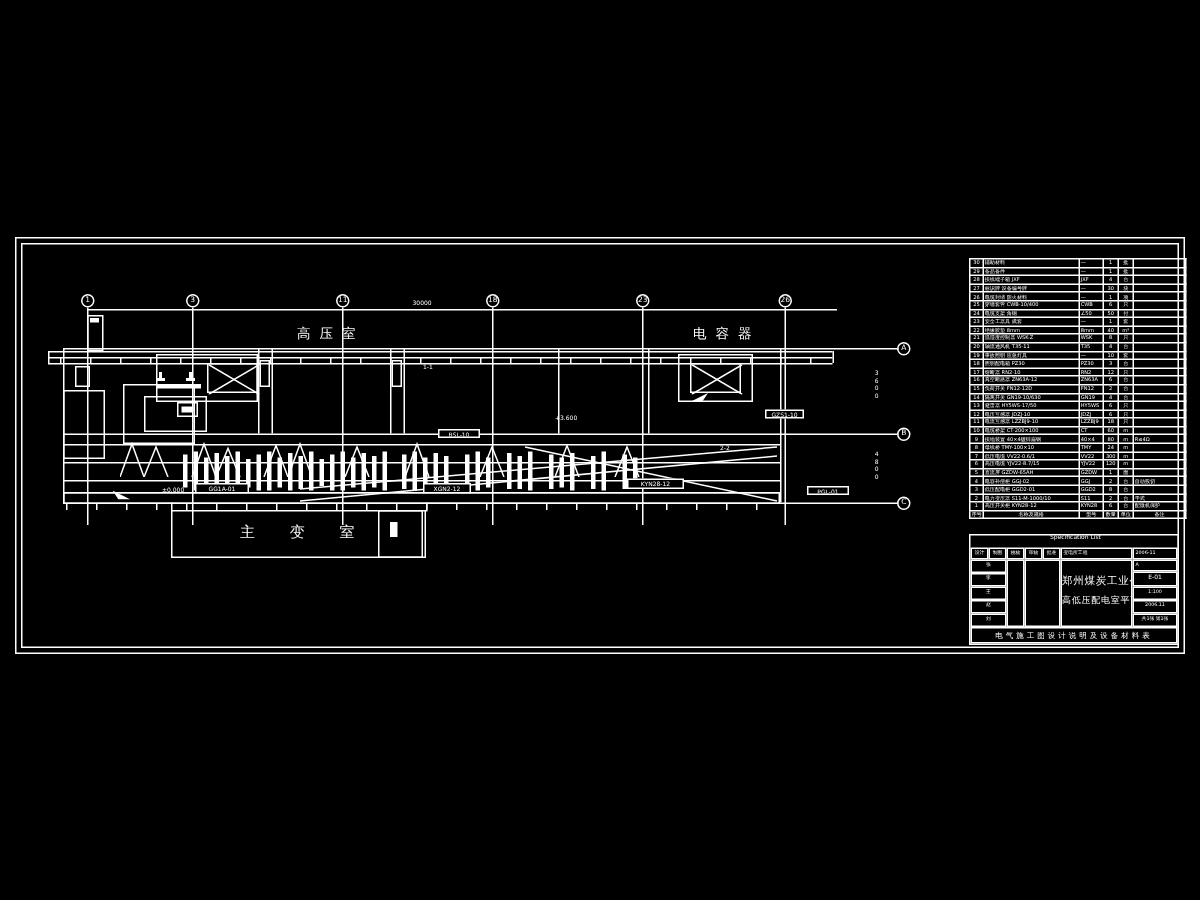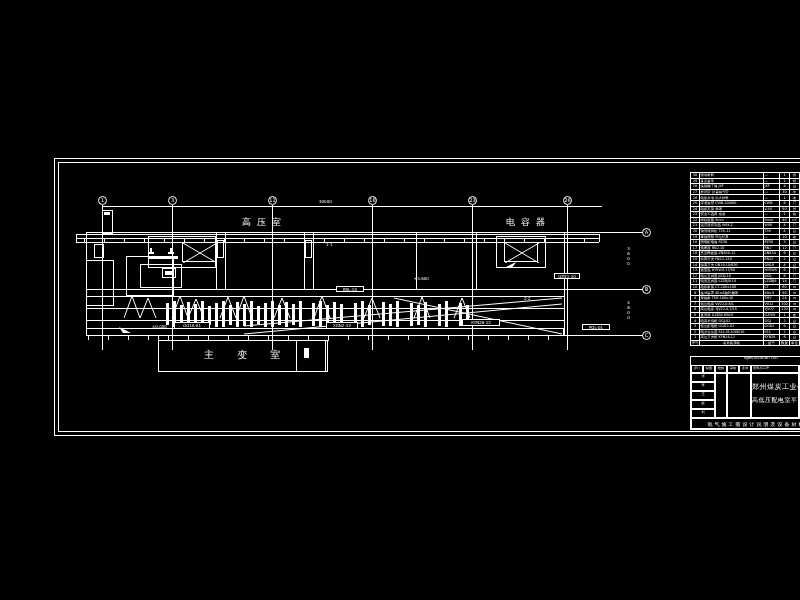--- a/index.html
+++ b/index.html
@@ -1,18 +1,18 @@
 <!DOCTYPE html>
 <html><head>
 <meta charset="utf-8">
 <style>
   html,body{margin:0;padding:0;background:#000;}
   body{width:800px;height:600px;overflow:hidden;
        font-family:"DejaVu Sans","Liberation Sans",sans-serif;}
-  #stage{position:relative;width:644px;height:600px;background:#000;margin-left:44px;}
+  #stage{position:relative;width:644px;height:600px;background:#000;}
 
   .abs{position:absolute;}
   .ln{position:absolute;background:#ffffff;}
   .hl{height:1px;}
   .vl{width:1px;}
 
   
   .frame-outer{position:absolute;left:10px;top:158px;width:780px;height:278px;
                border:1px solid #ffffff;box-sizing:border-box;}
   .frame-inner{position:absolute;left:14px;top:162px;width:772px;height:270px;

